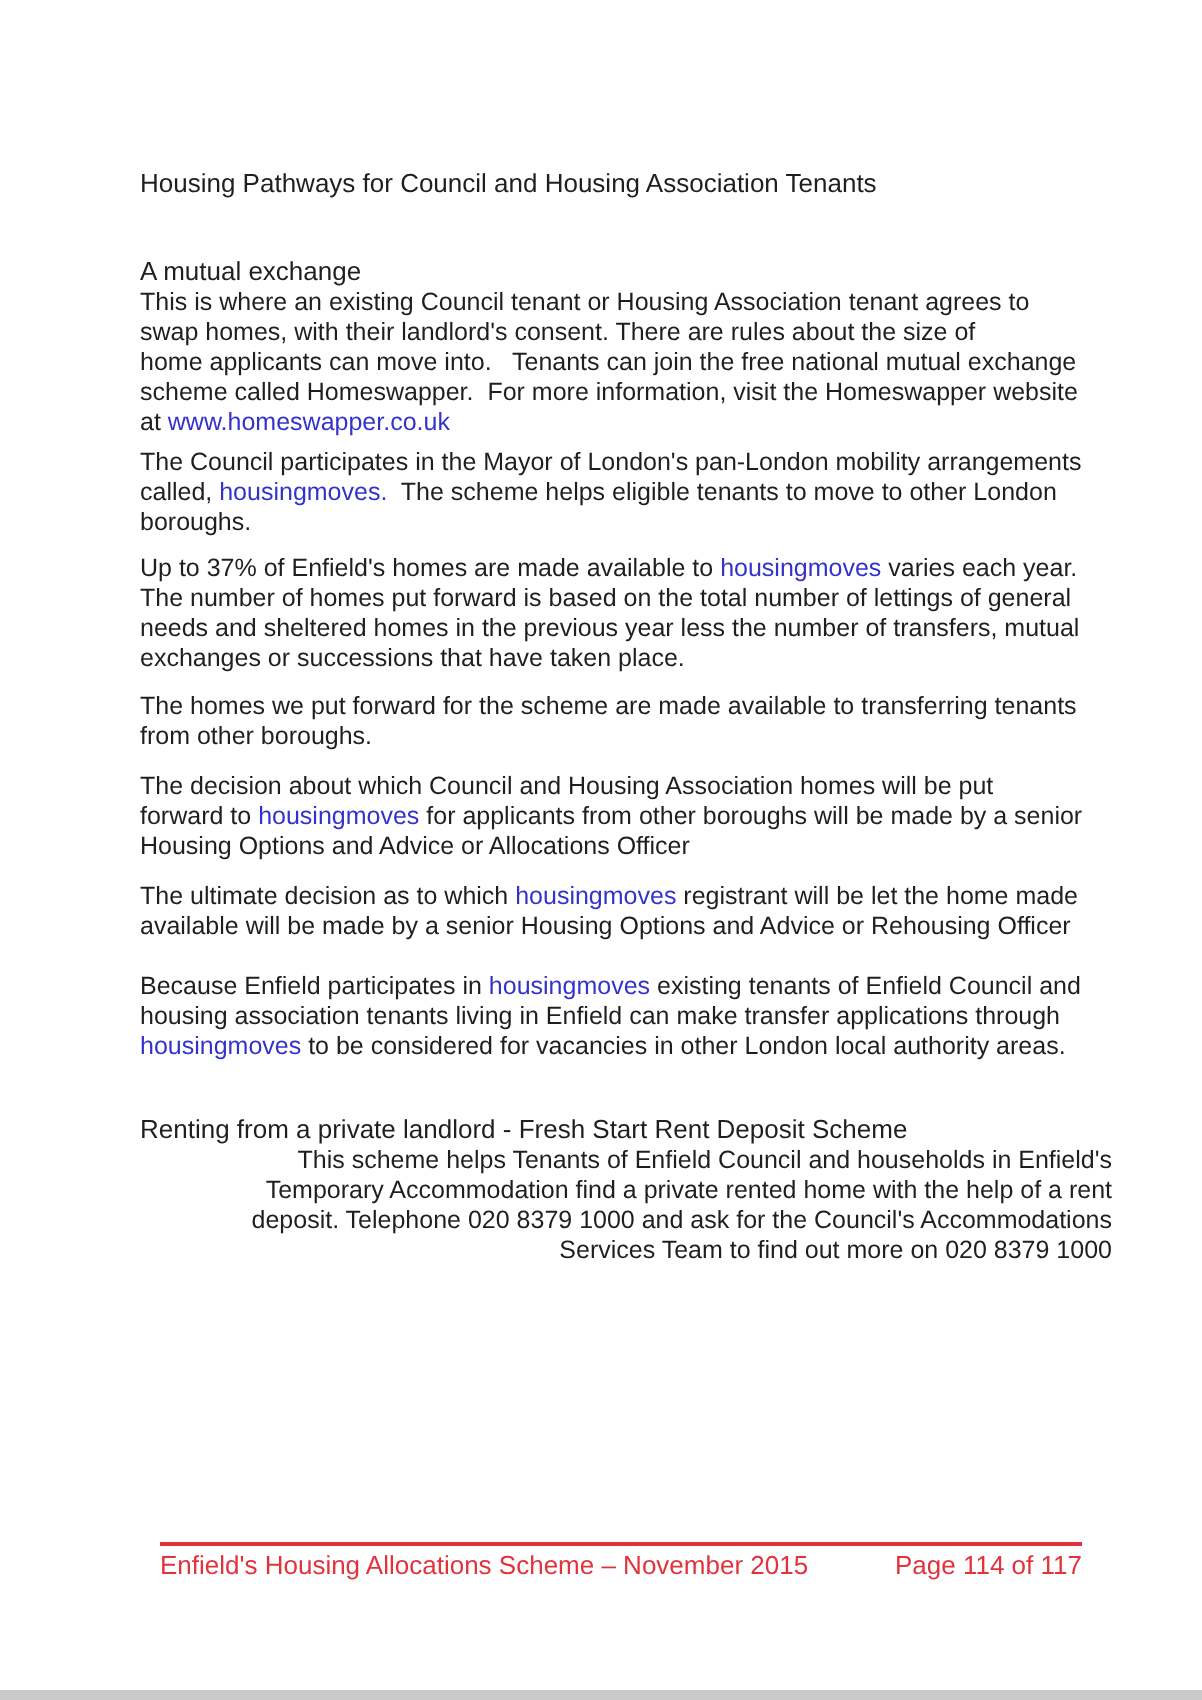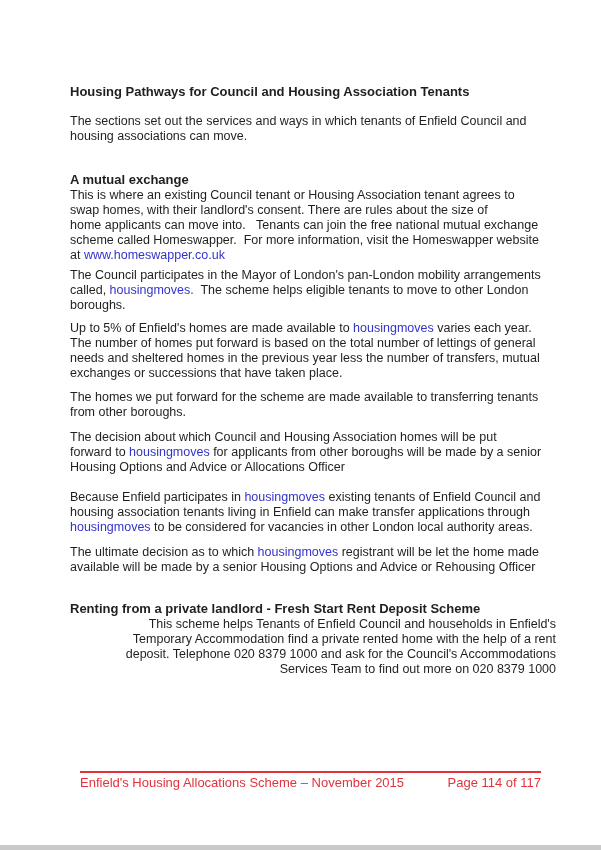--- a/index.html
+++ b/index.html
@@ -25,21 +25,21 @@
     top: 84px;
     width: 486px;
   }
   .block {
     white-space: pre;
     font-size: 12.5px;
     line-height: 15px;
     margin: 0;
   }
   .block.heading {
-    font-weight: bold;
+    font-weight: normal;
     font-size: 13px;
     line-height: 16px;
   }
   .link {
     color: var(--link-blue);
     cursor: pointer;
   }
   .blue-text {
     color: var(--link-blue);
     cursor: pointer;
@@ -84,45 +84,43 @@
     width: 601px;
     height: 5px;
     background: var(--edge-gray);
   }
 </style>
 </head>
 <body data-name="document-page">
 
 <div class="doc-body" data-name="document-body">
     <div class="block heading" data-name="block-title"><span data-name="text-segment">Housing Pathways for Council and Housing Association Tenants</span></div>
-    <div class="block paragraph" data-name="block-intro"><span data-name="text-segment">The sections set out the services and ways in which tenants of Enfield Council and
-housing associations can move.</span></div>
     <div class="block heading" data-name="block-heading-mutual-exchange"><span data-name="text-segment">A mutual exchange</span></div>
     <div class="block paragraph" data-name="block-para-mutual-exchange"><span data-name="text-segment">This is where an existing Council tenant or Housing Association tenant agrees to
 swap homes, with their landlord's consent. There are rules about the size of
 home applicants can move into.   Tenants can join the free national mutual exchange
 scheme called Homeswapper.  For more information, visit the Homeswapper website
 at </span><span class="link" data-name="homeswapper-link">www.homeswapper.co.uk</span></div>
     <div class="block paragraph" data-name="block-para-pan-london-1"><span data-name="text-segment">The Council participates in the Mayor of London's pan-London mobility arrangements
 called, </span><span class="blue-text" data-name="housingmoves-link">housingmoves.</span><span data-name="text-segment">  The scheme helps eligible tenants to move to other London
 boroughs.</span></div>
-    <div class="block paragraph" data-name="block-para-pan-london-2"><span data-name="text-segment">Up to 5% of Enfield's homes are made available to </span><span class="blue-text" data-name="housingmoves-link">housingmoves</span><span data-name="text-segment"> varies each year.
+    <div class="block paragraph" data-name="block-para-pan-london-2"><span data-name="text-segment">Up to 37% of Enfield's homes are made available to </span><span class="blue-text" data-name="housingmoves-link">housingmoves</span><span data-name="text-segment"> varies each year.
 The number of homes put forward is based on the total number of lettings of general
 needs and sheltered homes in the previous year less the number of transfers, mutual
 exchanges or successions that have taken place.</span></div>
     <div class="block paragraph" data-name="block-para-pan-london-3"><span data-name="text-segment">The homes we put forward for the scheme are made available to transferring tenants
 from other boroughs.</span></div>
     <div class="block paragraph" data-name="block-para-pan-london-4"><span data-name="text-segment">The decision about which Council and Housing Association homes will be put
 forward to </span><span class="blue-text" data-name="housingmoves-link">housingmoves</span><span data-name="text-segment"> for applicants from other boroughs will be made by a senior
 Housing Options and Advice or Allocations Officer</span></div>
+    <div class="block paragraph" data-name="block-para-pan-london-5"><span data-name="text-segment">The ultimate decision as to which </span><span class="blue-text" data-name="housingmoves-link">housingmoves</span><span data-name="text-segment"> registrant will be let the home made
+available will be made by a senior Housing Options and Advice or Rehousing Officer</span></div>
     <div class="block paragraph" data-name="block-para-pan-london-6"><span data-name="text-segment">Because Enfield participates in </span><span class="blue-text" data-name="housingmoves-link">housingmoves</span><span data-name="text-segment"> existing tenants of Enfield Council and
 housing association tenants living in Enfield can make transfer applications through
 </span><span class="blue-text" data-name="housingmoves-link">housingmoves</span><span data-name="text-segment"> to be considered for vacancies in other London local authority areas.</span></div>
-    <div class="block paragraph" data-name="block-para-pan-london-5"><span data-name="text-segment">The ultimate decision as to which </span><span class="blue-text" data-name="housingmoves-link">housingmoves</span><span data-name="text-segment"> registrant will be let the home made
-available will be made by a senior Housing Options and Advice or Rehousing Officer</span></div>
     <div class="block heading" data-name="block-heading-renting"><span data-name="text-segment">Renting from a private landlord - Fresh Start Rent Deposit Scheme</span></div>
     <div class="block paragraph" data-name="block-para-renting"><span data-name="text-segment">This scheme helps Tenants of Enfield Council and households in Enfield's
 Temporary Accommodation find a private rented home with the help of a rent
 deposit. Telephone 020 8379 1000 and ask for the Council's Accommodations
 Services Team to find out more on 020 8379 1000</span></div>
   </div>
 
 <div class="footer" data-name="page-footer">
   <div class="footer-rule" data-name="footer-divider"></div>
   <div class="footer-row">

